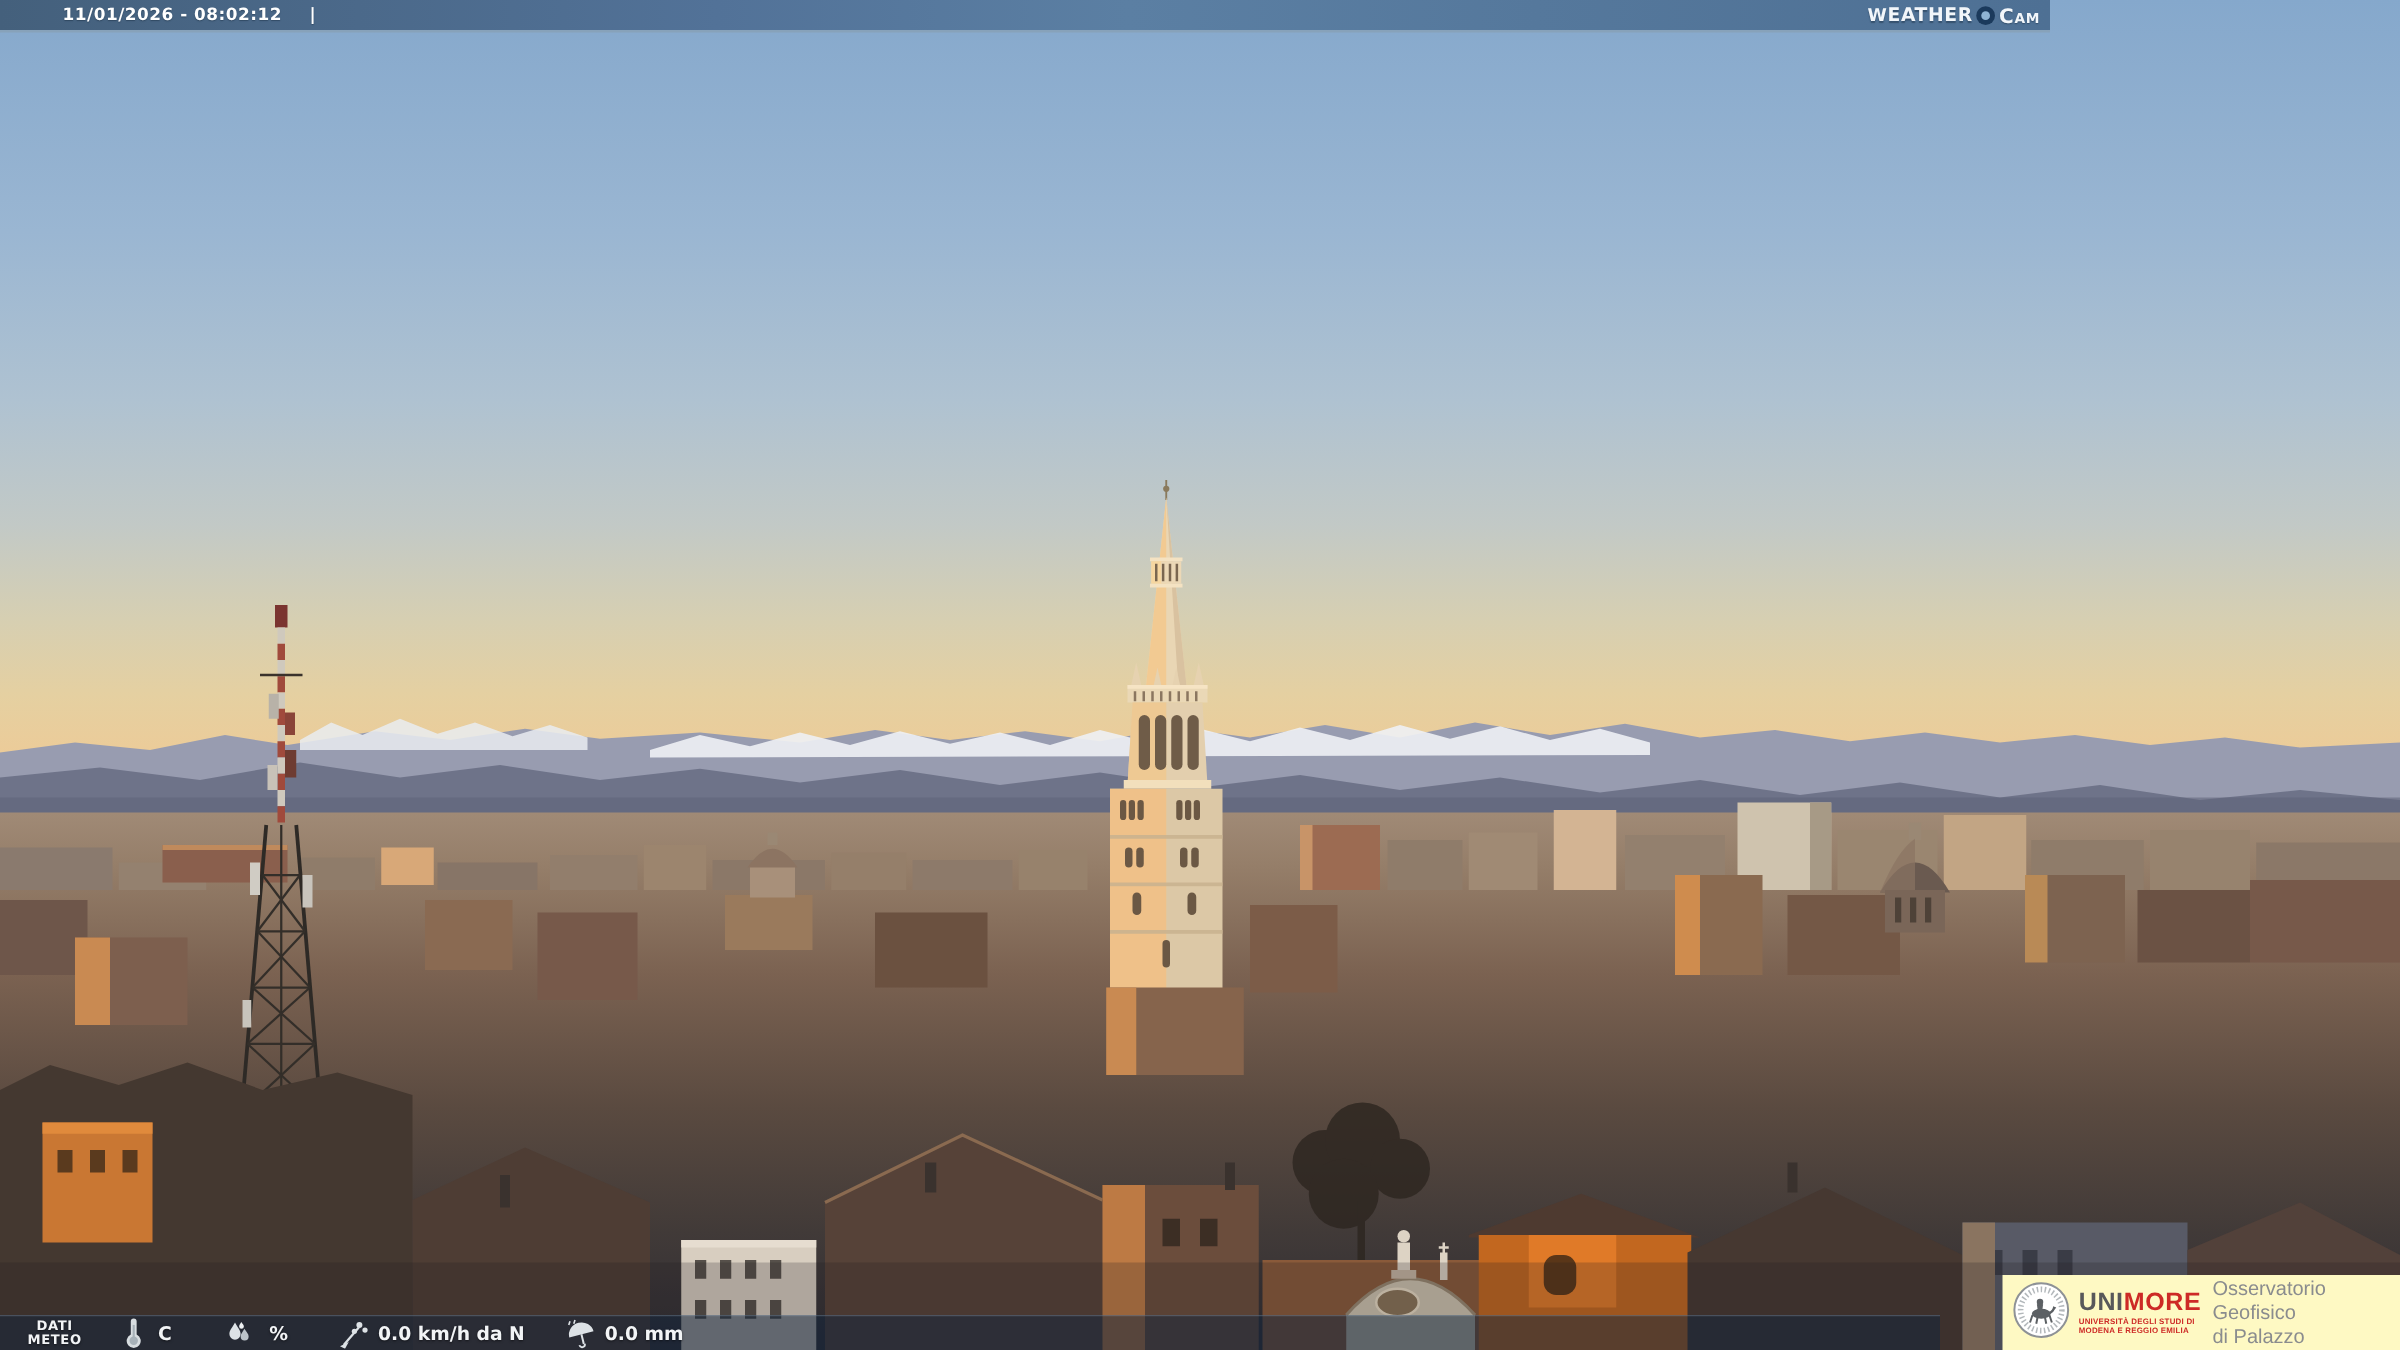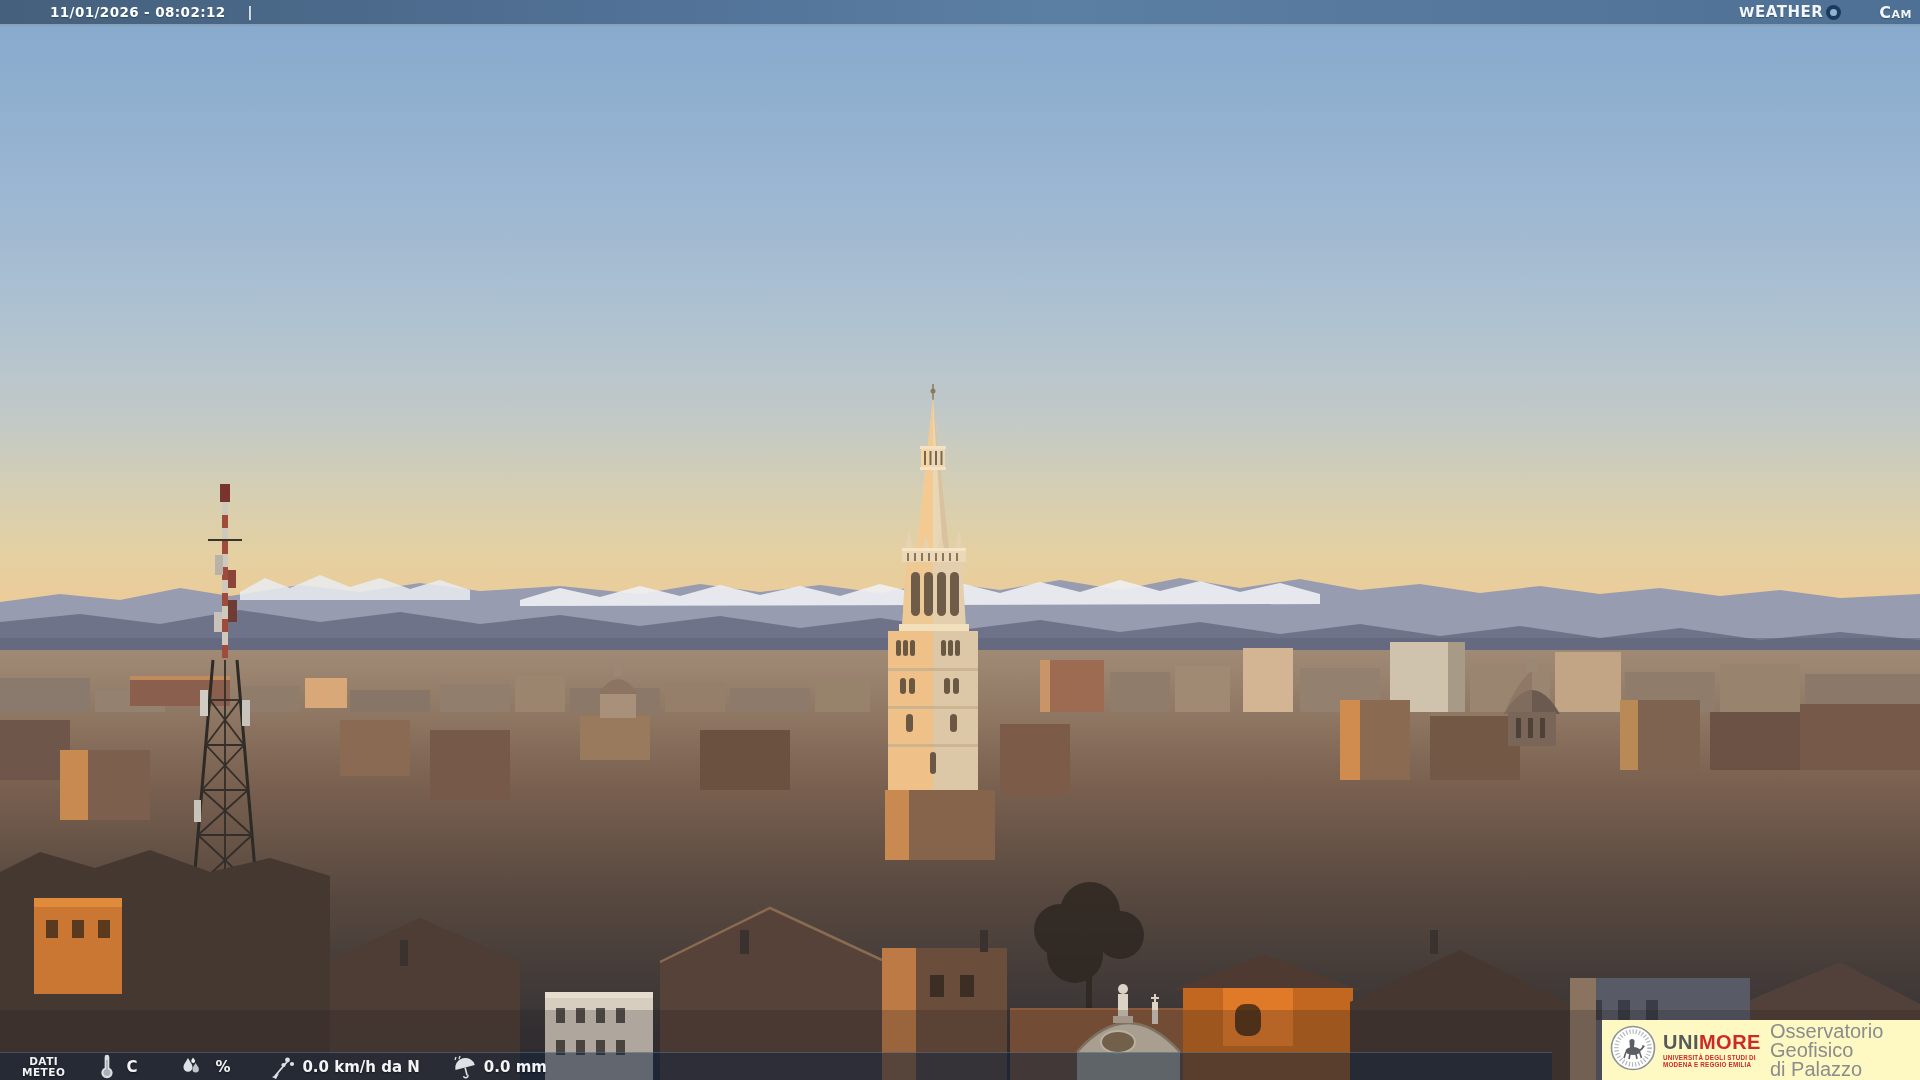--- a/index.html
+++ b/index.html
@@ -1,32 +1,32 @@
 <!DOCTYPE html>
 <html><head>
 <meta charset="utf-8">
 <style>
   html,body{margin:0;padding:0;background:#000;}
   .stage{position:relative;width:1920px;height:1080px;overflow:hidden;
          font-family:"DejaVu Sans","Liberation Sans",sans-serif;}
   .stage svg.scene{position:absolute;left:0;top:0;z-index:0;display:block;}
 
   
-  .header{position:absolute;left:0;top:0;width:1920px;height:26px;z-index:5;
+  .header{position:absolute;left:0;top:0;width:1640px;height:26px;z-index:5;
           background:linear-gradient(90deg,#44607c 0%,#527298 35%,#5b7fa3 55%,#55789c 75%,#4e7094 100%);
           border-bottom:2px solid #87a2ba;box-sizing:border-box;
           display:flex;align-items:center;color:#fff;font-weight:bold;font-size:13.5px;
           letter-spacing:0.4px;text-shadow:0 1px 1px rgba(20,40,60,.45);white-space:nowrap;}
   .h-date{margin-left:50px;}
   .h-sep{margin-left:22px;}
   .h-title{margin-left:30px;}
   .wc-logo{position:absolute;right:8px;top:0;height:24px;display:flex;align-items:center;gap:3px;}
   .wc-word{display:inline-block;text-transform:uppercase;font-size:15px;letter-spacing:.5px;color:#f2f6fa;}
   .wc-word::first-letter{font-size:14px;}
-  .wc-cam{font-size:11px;margin-left:35px;}
+  .wc-cam{font-size:11px;}
   .wc-cam::first-letter{font-size:16px;}
   .wc-icon{width:15px;height:15px;border-radius:50%;background:#1b3a5c;position:relative;flex:0 0 auto;}
   .wc-icon::after{content:"";position:absolute;left:4px;top:4px;width:7px;height:7px;border-radius:50%;
                   background:#8fb4d4;}
 
   
   .meteo{position:absolute;left:0;top:1052px;width:1552px;height:28px;z-index:4;
          background:rgba(14,36,60,.48);border-top:1px solid rgba(180,200,220,.25);
          display:flex;align-items:center;color:#f2f4f6;font-weight:bold;
          text-shadow:0 1px 2px rgba(0,0,0,.55);white-space:nowrap;box-sizing:border-box;}
@@ -42,21 +42,21 @@
   
   .logobox{position:absolute;right:0;bottom:0;width:318px;height:60px;background:#fef9c3;z-index:6;
            display:flex;align-items:center;box-sizing:border-box;padding-left:7px;
            font-family:"Liberation Sans","DejaVu Sans",sans-serif;}
   .seal{flex:0 0 auto;}
   .uni-block{margin-left:6px;flex:0 0 auto;}
   .uni-word{font-size:20px;font-weight:bold;letter-spacing:.5px;line-height:20px;}
   .uni-uni{color:#58585a;}
   .uni-more{color:#cd2a26;}
   .uni-sub{margin-top:2px;color:#cd2a26;font-size:6.3px;font-weight:bold;line-height:7.2px;letter-spacing:.2px;}
-  .dept-block{margin-left:9px;color:#8a8c8e;font-size:20px;line-height:19px;font-weight:400;}
+  .dept-block{margin-left:9px;color:#8a8c8e;font-size:16px;line-height:19px;font-weight:400;}
 </style>
 </head>
 <body>
 
 <div class="stage">
 
   <svg class="scene" width="1920" height="1080" viewBox="0 0 1920 1080" aria-hidden="true">
     <defs>
       <linearGradient id="sky" x1="0" y1="0" x2="0" y2="1">
         <stop offset="0" stop-color="#85a8cc"></stop>

